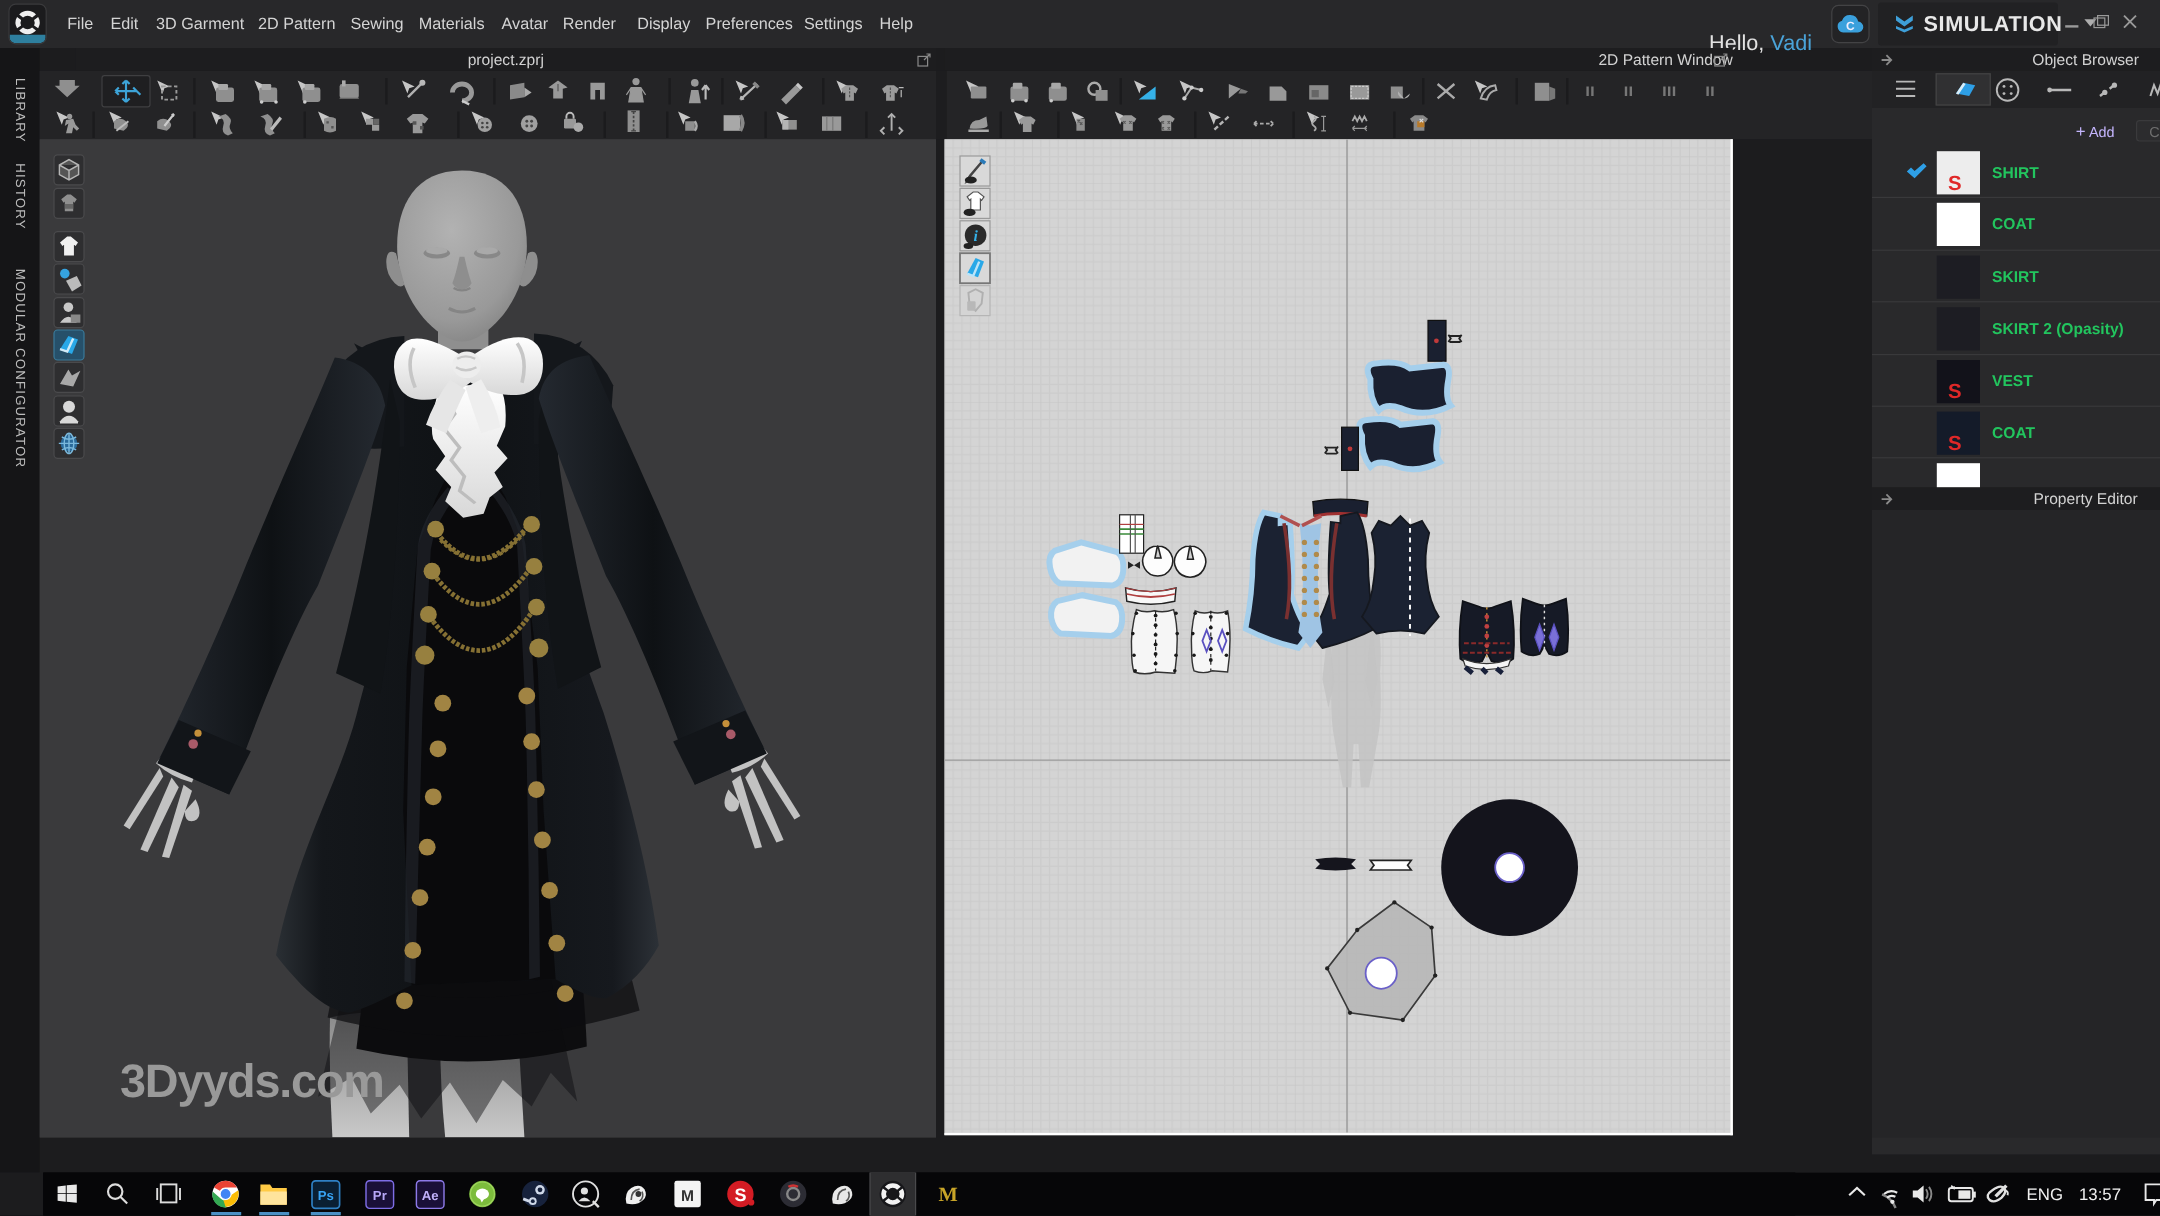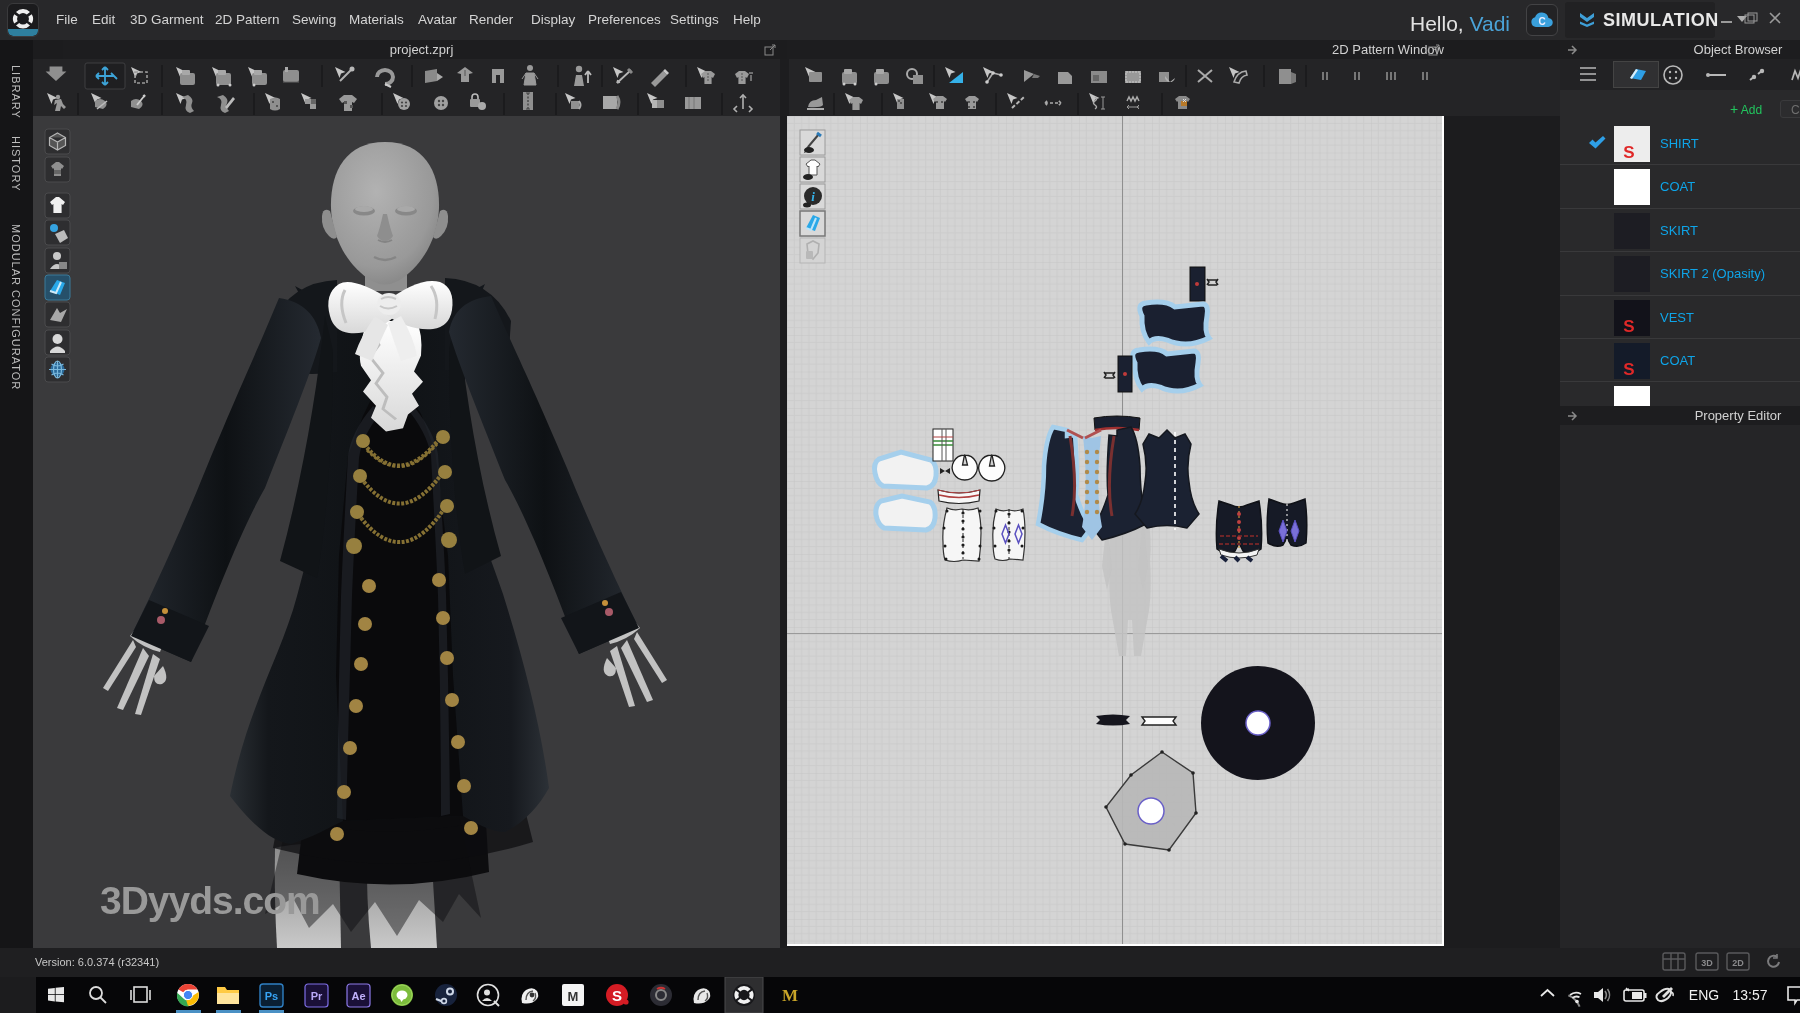--- a/index.html
+++ b/index.html
@@ -5,21 +5,21 @@
 * { margin:0; padding:0; box-sizing:border-box; }
 html,body { width:1800px; height:1013px; overflow:hidden; background:#111; }
 body { font-family:"Liberation Sans", sans-serif; }
 #app { position:absolute; top:0; left:0; width:1800px; height:1013px; background:#1c1c1e; }
 
 
 #menubar { position:absolute; top:0; left:0; width:1800px; height:40px; background:#28282a; }
 #logo { position:absolute; top:3px; left:7px; width:32px; height:34px; background:#1b1b1d; border:1px solid #3a3a3c; border-radius:6px; overflow:hidden; }
 #logo .blue { position:absolute; bottom:0; left:0; width:100%; height:7px; background:#2e7f9e; border-radius:0 0 5px 5px; }
 .menuitem { position:absolute; top:0; height:40px; line-height:40px; color:#d4d4d4; font-size:13.5px; }
-#hello { position:absolute; top:4px; right:290px; height:40px; line-height:40px; font-size:21px; color:#e2e2e2; }
+#hello { position:absolute; top:16px; right:290px; height:40px; line-height:40px; font-size:18px; color:#e2e2e2; }
 #hello b { color:#4aa3d8; font-weight:normal; }
 #cloudbtn { position:absolute; top:4px; right:242px; width:32px; height:32px; background:#232325; border:1px solid #434345; border-radius:6px; }
 #simu { position:absolute; top:2px; right:85px; width:150px; height:36px; background:#212123; border-radius:3px; color:#e8e8e8; font-size:18px; font-weight:bold; }
 #simu .chev { position:absolute; left:13px; top:10px; }
 #simu .lbl { position:absolute; left:38px; top:0; line-height:36px; letter-spacing:0.5px;}
 #simu .drop { position:absolute; right:-32px; top:14px; width:0; height:0; border-left:5px solid transparent; border-right:5px solid transparent; border-top:6px solid #aeaeae; }
 .winbtn { position:absolute; top:12px; width:14px; height:12px; }
 
 
 #sidebar { position:absolute; top:40px; left:0; width:33px; height:937px; background:#151517; }
@@ -36,21 +36,21 @@
 
 
 #win2d { position:absolute; top:116px; left:787px; width:657px; height:830px; background:#d3d3d3; border-right:2px solid #fff; border-bottom:2px solid #fff; overflow:hidden; }
 
 
 #rightpanel { position:absolute; top:40px; left:1512px; width:356px; height:908px; background:#252527;margin-left:48px; }
 
 .pbtn { position:absolute; top:60px; height:18px; line-height:18px; font-size:12px; text-align:center; border-radius:3px; }
 .objrow { position:absolute; left:0; width:334px; height:43.4px; border-bottom:1px solid #39393b; }
 .thumb { position:absolute; left:54px; top:4px; width:36px; height:36px; overflow:hidden; }
-.olabel { position:absolute; left:100px; top:0; line-height:43px; font-size:13px; color:#0ea5e9; }
+.olabel { position:absolute; left:100px; top:0; line-height:43px; font-size:13px; color:#22c55e;font-weight:bold; }
 .oicon { position:absolute; left:278px; top:15px; width:13px; height:13px; background:#3a3a3c; border:1px solid #555; border-radius:2px; }
 
 #statusbar { position:absolute; top:948px; left:0; width:1800px; height:29px; background:#1f1f21; color:#c8c8c8; font-size:11px; }
 
 
 #taskbar { position:absolute; top:977px; left:4px; width:1460px; height:36px; background:#070709;margin-left:32px; }
 </style>
 </head>
 <body>
 <div id="app">
@@ -901,21 +901,21 @@
         <circle cx="202" cy="7" r="2.2" fill="#b8b8b8"></circle>
       <path d="M232 16 l3 -9 3 7 3 -9 3 7 3 -9" stroke="#b8b8b8" stroke-width="1.7" fill="none"></path>
       <g transform="translate(276,2)">
           <path d="M3 16 q-2 -8 4 -12 q8 -3 10 3 q3 7 -3 10 q-6 2 -11 -1 z" fill="#cfcfcf"></path>
           <path d="M5 14 q0 -7 5 -9 m2 0 q4 3 2 8" stroke="#8a8a8a" fill="none"></path>
         </g>
       <rect x="318" y="7" width="16" height="8" fill="#d8d8d8"></rect>
         <path d="M320 7 v8 M322 7 v8 M324 7 v8 M326 7 v8 M328 7 v8 M330 7 v8" stroke="#555"></path>
     </svg>
     <div style="position:absolute;top:50px;left:0;width:356px;height:872px;background:#29292b;"></div>
-    <div class="pbtn" style="left:160px;width:52px;color:#22c55e;"><span style="font-size:14px">+</span> Add</div>
+    <div class="pbtn" style="left:160px;width:52px;color:#c4b5fd;"><span style="font-size:14px">+</span> Add</div>
     <div class="pbtn" style="left:220px;width:50px;color:#6f6f6f;border:1px solid #3a3a3c;background:#2c2c2e;">Copy</div>
     <div class="pbtn" style="left:280px;width:56px;color:#6f6f6f;border:1px solid #3a3a3c;background:#2c2c2e;">Assign</div>
 
     <div class="objrow" style="top:82px;">
         <svg style="position:absolute;left:28px;top:13px" width="18" height="15">
           <path d="M1 8 l3.5 -3.5 3 3 L15 1 l2.5 2.5 L7.5 13.5 z" fill="#2e9fe6"></path>
         </svg>
       <div class="thumb" style="background:#ededed;">
           <svg width="18" height="18" style="position:absolute;left:6px;bottom:1px">
             <text x="9" y="15" font-size="17" font-weight="bold" fill="#e02828" text-anchor="middle" font-family="Liberation Sans">S</text>
@@ -974,33 +974,20 @@
     <svg style="position:absolute;left:6px;top:370px" width="12" height="12">
         <path d="M2 6 h8 M6 2 l4 4 -4 4" stroke="#8a8a8a" stroke-width="1.5" fill="none"></path>
       </svg>
     <svg style="position:absolute;left:338px;top:370px" width="12" height="12">
         <rect x="1" y="3" width="8" height="8" fill="none" stroke="#8a8a8a"></rect>
         <path d="M6 6 l5 -5 M8 1 h3 v3" stroke="#8a8a8a" fill="none"></path>
       </svg>
     <div style="position:absolute;top:385px;left:0;width:356px;height:523px;background:#252527;"></div>
   </div>
 
-  <div id="statusbar">
-      <span style="position:absolute;left:35px;top:8px">Version: 6.0.374 (r32341)</span>
-    <svg style="position:absolute;left:1660px;top:4px" width="130" height="20">
-      <rect x="3" y="1" width="22" height="17" rx="2" fill="none" stroke="#5a5a5c" stroke-width="1.4"></rect>
-        <path d="M3 7 h22 M11 1 v17 M18 1 v17" stroke="#5a5a5c" stroke-width="1.4"></path>
-      <rect x="36" y="1" width="22" height="17" rx="2" fill="none" stroke="#5a5a5c" stroke-width="1.4"></rect>
-        <text x="47" y="14" font-size="9" fill="#8a8a8c" text-anchor="middle" font-weight="bold">3D</text>
-      <rect x="67" y="1" width="22" height="17" rx="2" fill="none" stroke="#5a5a5c" stroke-width="1.4"></rect>
-        <text x="78" y="14" font-size="9" fill="#8a8a8c" text-anchor="middle" font-weight="bold">2D</text>
-      <path d="M117 5 a5.5 5.5 0 1 0 2 5" fill="none" stroke="#7a7a7c" stroke-width="2"></path>
-        <path d="M117 2 v4 h-4" fill="none" stroke="#7a7a7c" stroke-width="1.6"></path>
-    </svg>
-  </div>
 
   <div id="taskbar">
   <svg width="1800" height="36" viewBox="0 0 1800 36">
     <rect width="1800" height="36" fill="#060608"></rect>
 
     <g transform="translate(12,10)">
           <path d="M0 1.8 L6.8 0.9 V7.3 H0 z M7.6 0.8 L16 0 V7.3 H7.6 z M0 8.1 H6.8 V14.5 L0 13.6 z M7.6 8.1 H16 V15.3 L7.6 14.4 z" fill="#e8e8e8"></path>
         </g>
 
     <g transform="translate(53,9)">

